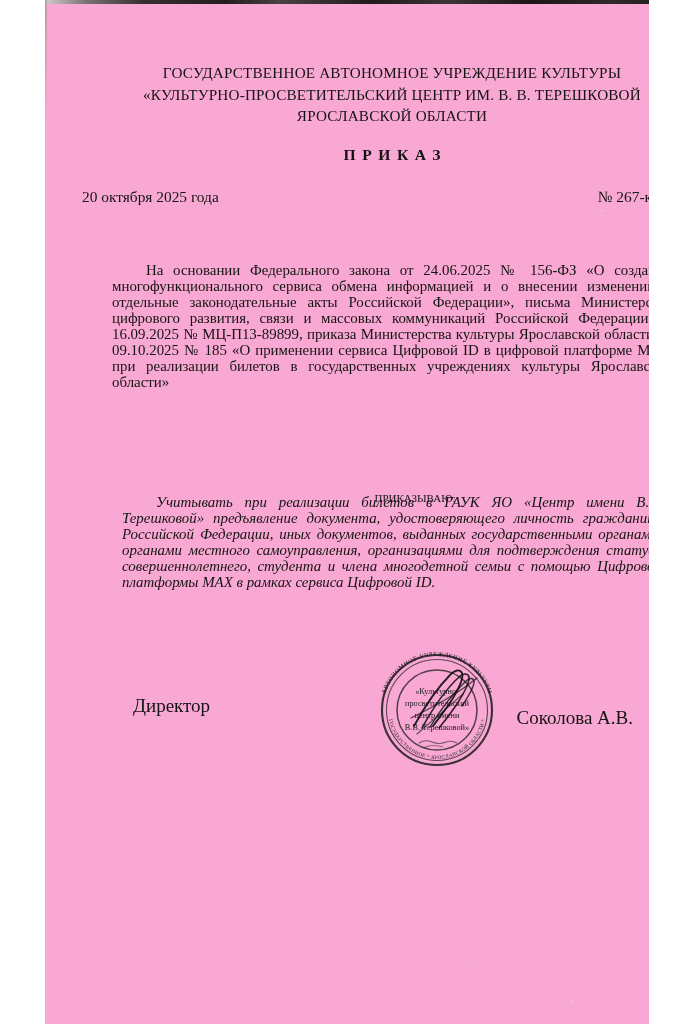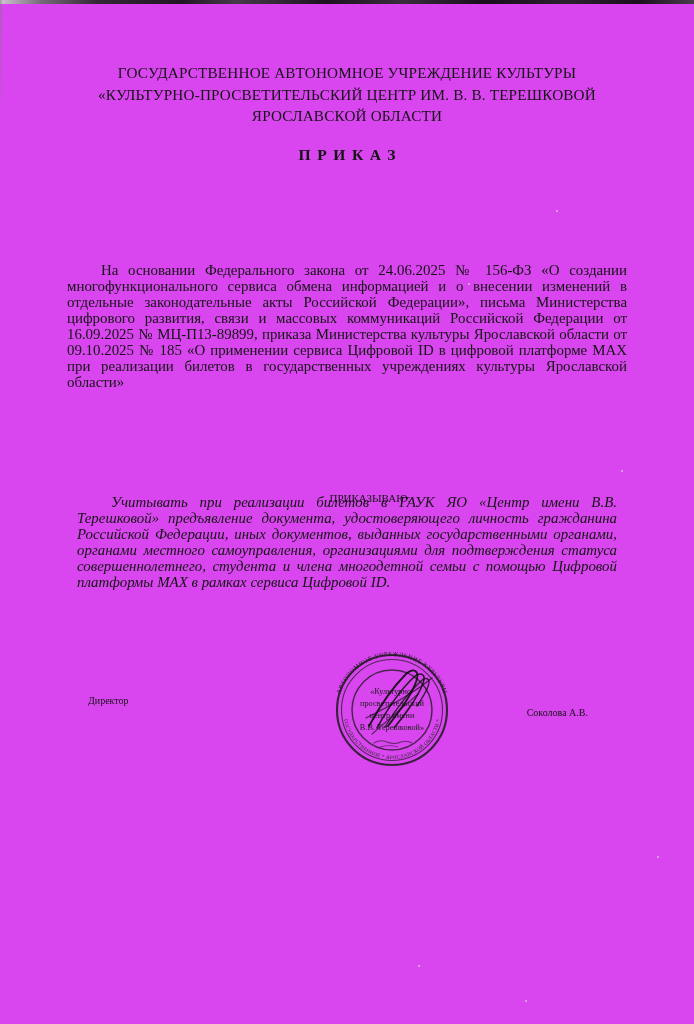--- a/index.html
+++ b/index.html
@@ -7,23 +7,23 @@
     margin: 0;
     padding: 0;
     background: #ffffff;
   }
   body {
     font-family: "Liberation Serif", "DejaVu Serif", serif;
     color: #141414;
   }
   .page {
     position: relative;
-    width: 694px;
+    width: 604px;
     height: 1024px;
-    background: #d946ef;
+    background: #f9a8d4;
     overflow: hidden;
     margin: 0 auto;
   }
   
   .scan-edge-top {
     position: absolute;
     top: 0; left: 0;
     width: 694px;
     height: 4px;
     background: linear-gradient(90deg,
@@ -105,21 +105,21 @@
   .para-order { top: 484px; }
   .para-order p { margin: 10px; text-indent: 34px; font-style: italic; }
   .para-order p + p { margin-top: 0; }
 
   
   .signature-row {
     position: absolute;
     top: 695px;
     left: 88px;
     width: 500px;
-    font-size: 10px;
+    font-size: 19px;
     display: flex;
     justify-content: space-between;
   }
   .signature-row .sig-post { white-space: nowrap; }
   .signature-row .sig-name { white-space: nowrap; margin-top: 12px; }
 
   
   .seal {
     position: absolute;
     left: 322px;
@@ -171,20 +171,24 @@
   <div class="scan-edge-left"></div>
 
   <div class="org-header">
     <span class="line">ГОСУДАРСТВЕННОЕ АВТОНОМНОЕ УЧРЕЖДЕНИЕ КУЛЬТУРЫ</span>
     <span class="line">«КУЛЬТУРНО-ПРОСВЕТИТЕЛЬСКИЙ ЦЕНТР ИМ. В. В. ТЕРЕШКОВОЙ</span>
     <span class="line">ЯРОСЛАВСКОЙ ОБЛАСТИ</span>
   </div>
 
   <div class="doc-kind">ПРИКАЗ</div>
 
+  <div class="meta-row">
+    <span class="doc-date">20 октября 2025 года</span>
+    <span class="doc-number">№ 267-к</span>
+  </div>
 
   <div class="body-block para-basis">
     <p>На основании Федерального закона от 24.06.2025 № 156-ФЗ «О создании многофункционального сервиса обмена информацией и о внесении изменений в отдельные законодательные акты Российской Федерации», письма Министерства цифрового развития, связи и массовых коммуникаций Российской Федерации от 16.09.2025 № МЦ-П13-89899, приказа Министерства культуры Ярославской области от 09.10.2025 № 185 «О применении сервиса Цифровой ID в цифровой платформе MAX при реализации билетов в государственных учреждениях культуры Ярославской области»</p>
   </div>
 
   <div class="order-word">ПРИКАЗЫВАЮ:</div>
 
   <div class="body-block para-order">
     <p>Учитывать при реализации билетов в ГАУК ЯО «Центр имени В.В. Терешковой» предъявление документа, удостоверяющего личность гражданина Российской Федерации, иных документов, выданных государственными органами, органами местного самоуправления, организациями для подтверждения статуса совершеннолетнего, студента и члена многодетной семьи с помощью Цифровой платформы MAX в рамках сервиса Цифровой ID.</p>
   </div>

